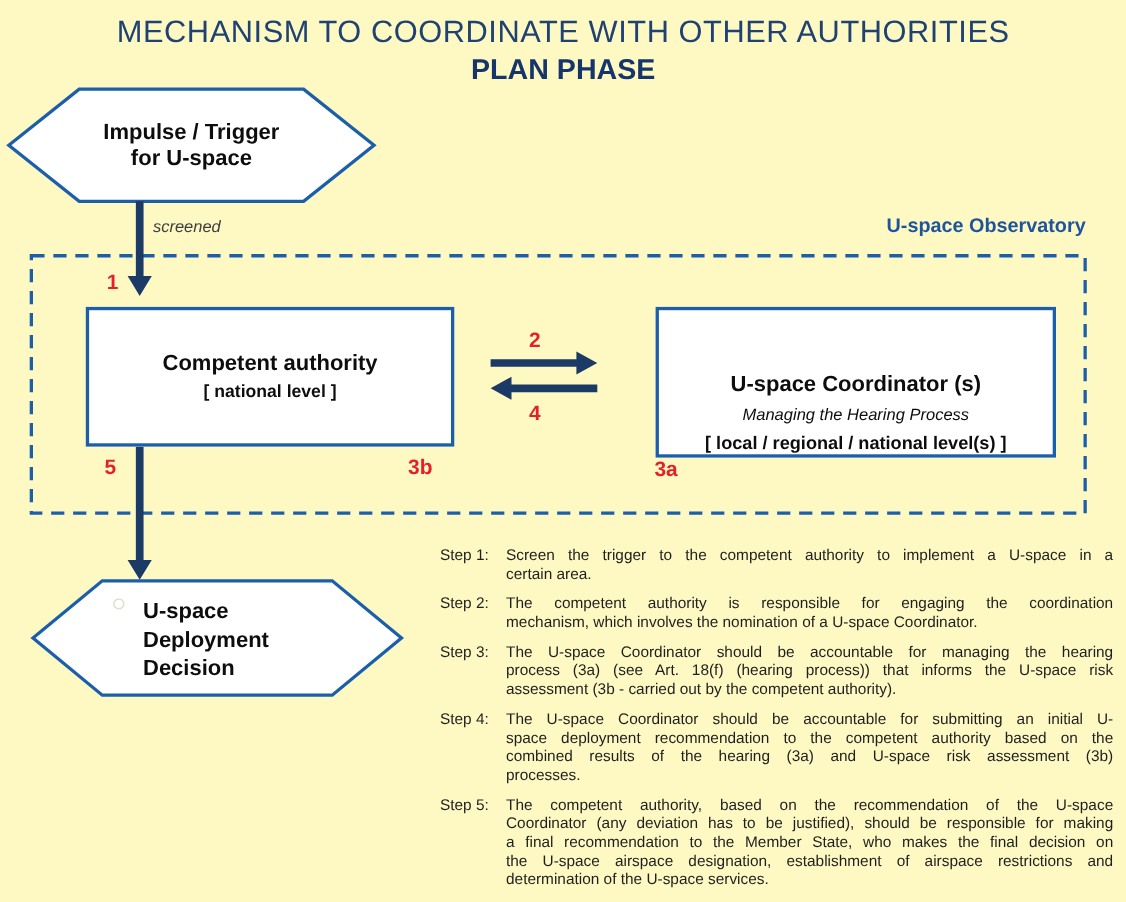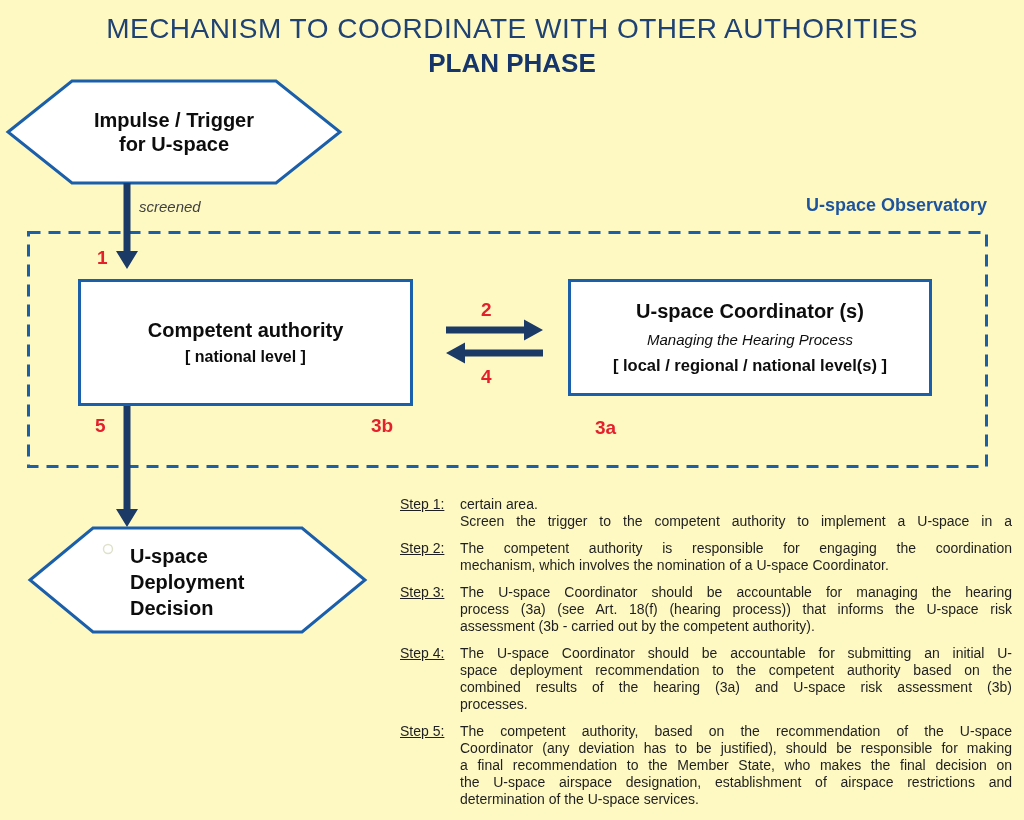--- a/index.html
+++ b/index.html
@@ -34,35 +34,35 @@
   .obslabel{
     left:587px;top:195px;width:400px;text-align:right;
     font-size:18px;font-weight:bold;color:var(--observatory-blue);
   }
   .box{
     box-sizing:border-box;background:#fff;border:3px solid var(--border-blue);
     display:flex;flex-direction:column;align-items:center;justify-content:center;
     text-align:center;color:#0d0d0d;
   }
   .box.comp{left:78px;top:279px;width:335px;height:127px;gap:6px;}
-  .box.coord{left:568px;top:279px;width:364px;height:117px;gap:8px;}
+  .box.coord{left:596px;top:279px;width:364px;height:137px;gap:8px;justify-content:flex-end;}
   .box-title{font-size:20px;font-weight:bold;}
   .box-sub{font-size:16px;font-weight:bold;}
   .box-role{font-size:15px;font-style:italic;}
   .box-levels{font-size:16.5px;font-weight:bold;}
   .rnum{color:var(--label-red);font-weight:bold;font-size:19px;}
   #n1{left:97px;top:247px;}
   #n2{left:481px;top:299px;}
   #n4{left:481px;top:366px;}
   #n5{left:95px;top:415px;}
   #n3b{left:371px;top:415px;}
   #n3a{left:595px;top:417px;}
   .steps{left:400px;top:496px;width:612px;color:var(--text-dark);font-size:14px;line-height:17px;}
   .step{display:flex;margin-bottom:10px;}
-  .step-label{width:60px;flex:none;text-decoration:underline;}
+  .step-label{width:60px;flex:none;}
   .step-body{width:552px;}
   .jline{text-align:justify;text-align-last:justify;}
   .jline.last{text-align-last:left;}
 </style>
 </head>
 <body>
 
 <div class="canvas">
 
   <div class="abs title1">MECHANISM TO COORDINATE WITH OTHER AUTHORITIES</div>
@@ -105,22 +105,22 @@
   <div class="abs rnum" id="n3a">3a</div>
 
   <div class="abs hextext bottom">U-space
 Deployment
 Decision</div>
 
   <div class="abs steps" id="steps">
     <div class="step">
       <div class="step-label">Step 1:</div>
       <div class="step-body">
+          <div class="jline">Screen the trigger to the competent authority to implement a U-space in a</div>
           <div class="jline last">certain area.</div>
-          <div class="jline">Screen the trigger to the competent authority to implement a U-space in a</div>
         </div>
     </div>
 
     <div class="step">
       <div class="step-label">Step 2:</div>
       <div class="step-body">
           <div class="jline">The competent authority is responsible for engaging the coordination</div>
           <div class="jline last">mechanism, which involves the nomination of a U-space Coordinator.</div>
         </div>
     </div>

